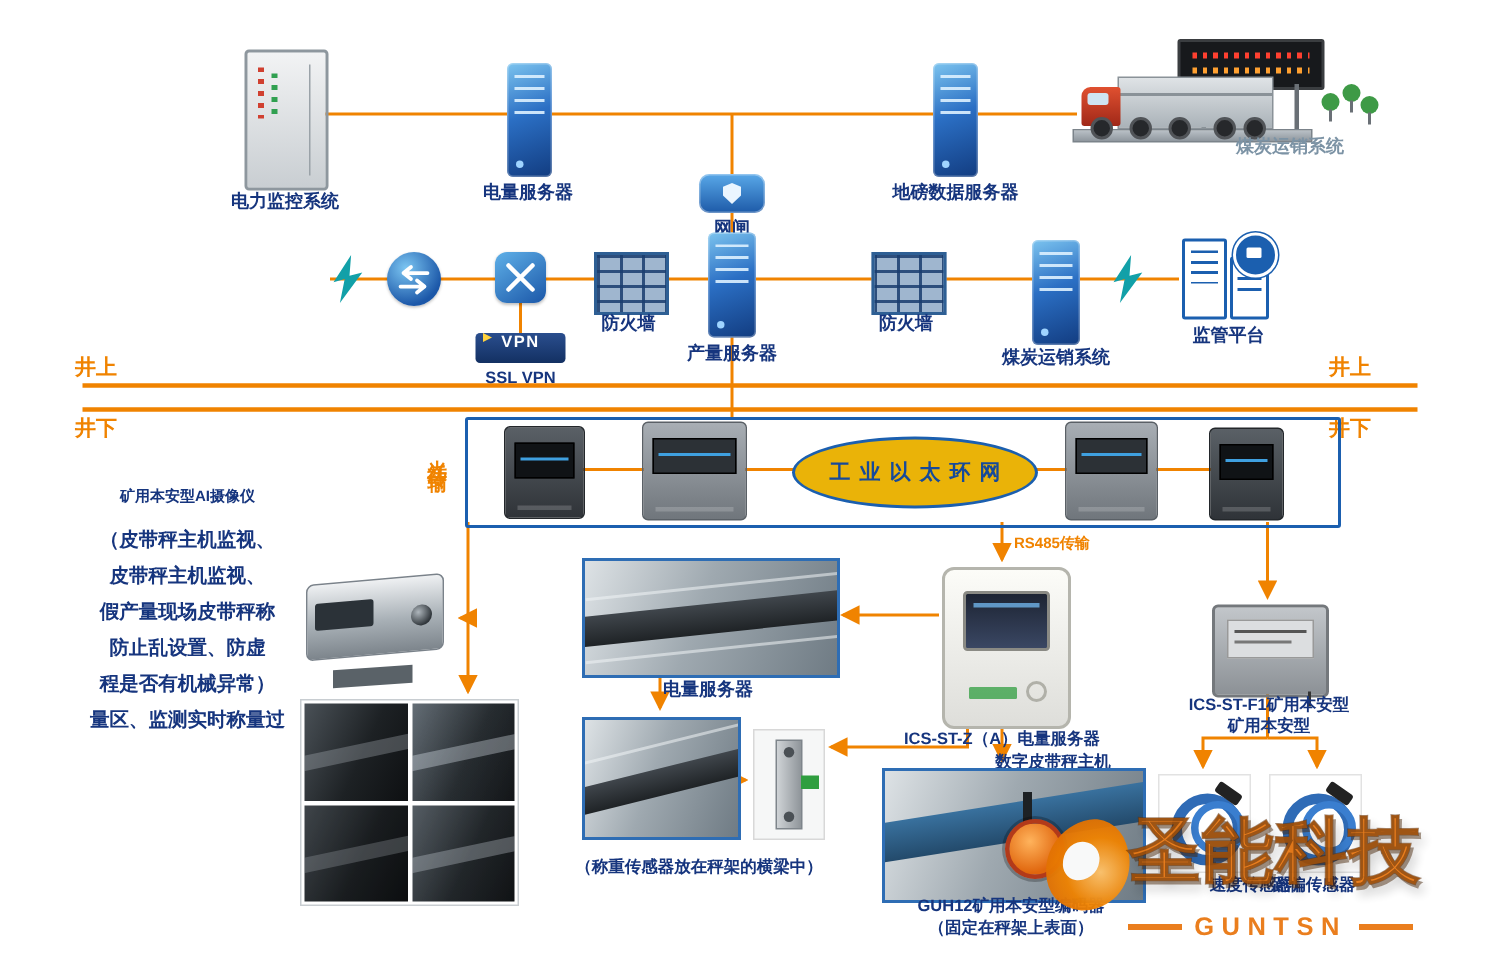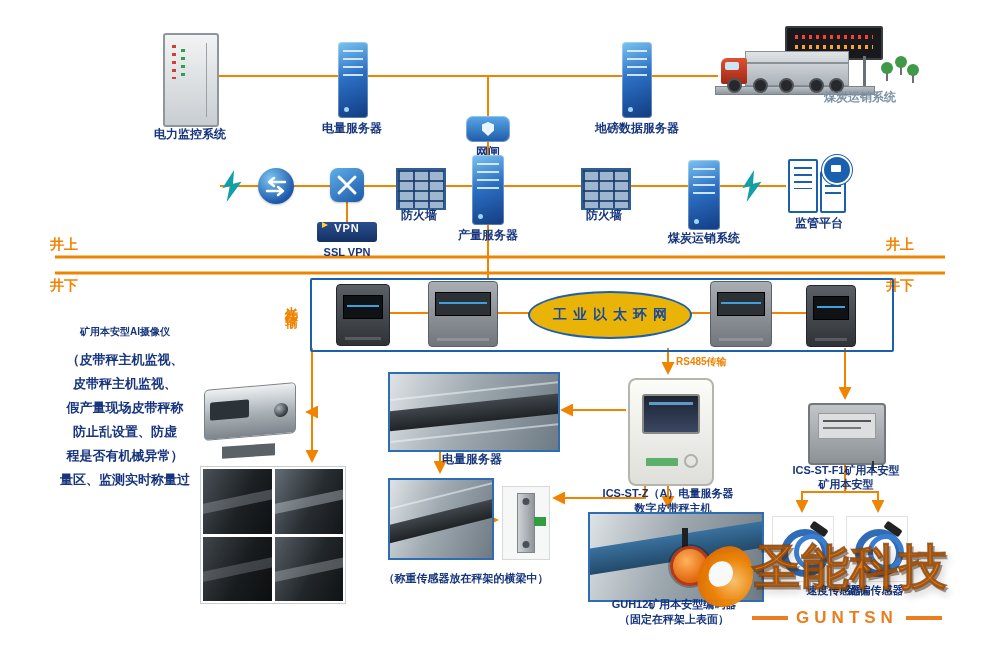--- a/index.html
+++ b/index.html
@@ -381,21 +381,21 @@
     <span class="bar"></span>
       <span class="tag"></span>
   </div>
   <div class="lbl sm" style="left:346px;top:572px;width:240px">（称重传感器放在秤架的横梁中）</div>
 
   <div class="host" style="left:628px;top:378px;width:82px;height:104px">
     <span class="scr"></span>
       <span class="logo"></span>
   </div>
   <div class="lbl sm" style="left:588px;top:487px;width:160px">ICS-ST-Z（A）电量服务器</div>
-  <div class="lbl sm" style="left:593px;top:502px;width:160px">数字皮带秤主机</div>
+  <div class="lbl sm" style="left:622px;top:502px;width:160px">数字皮带秤主机</div>
 
   <div class="substation" style="left:808px;top:403px;width:74px;height:58px">
     <span class="panel"></span>
   </div>
   <div class="lbl sm" style="left:782px;top:464px;width:128px">ICS-ST-F1矿用本安型</div>
   <div class="lbl sm" style="left:782px;top:478px;width:128px">矿用本安型</div>
 
   <div class="photo" style="left:588px;top:512px;width:172px;height:86px">
     <span class="blueband" style="left:-12px;top:20px;width:210px;height:26px;transform:rotate(-9deg)"></span>
     <span class="bracket" style="left:92px;top:14px;width:6px;height:34px"></span>

